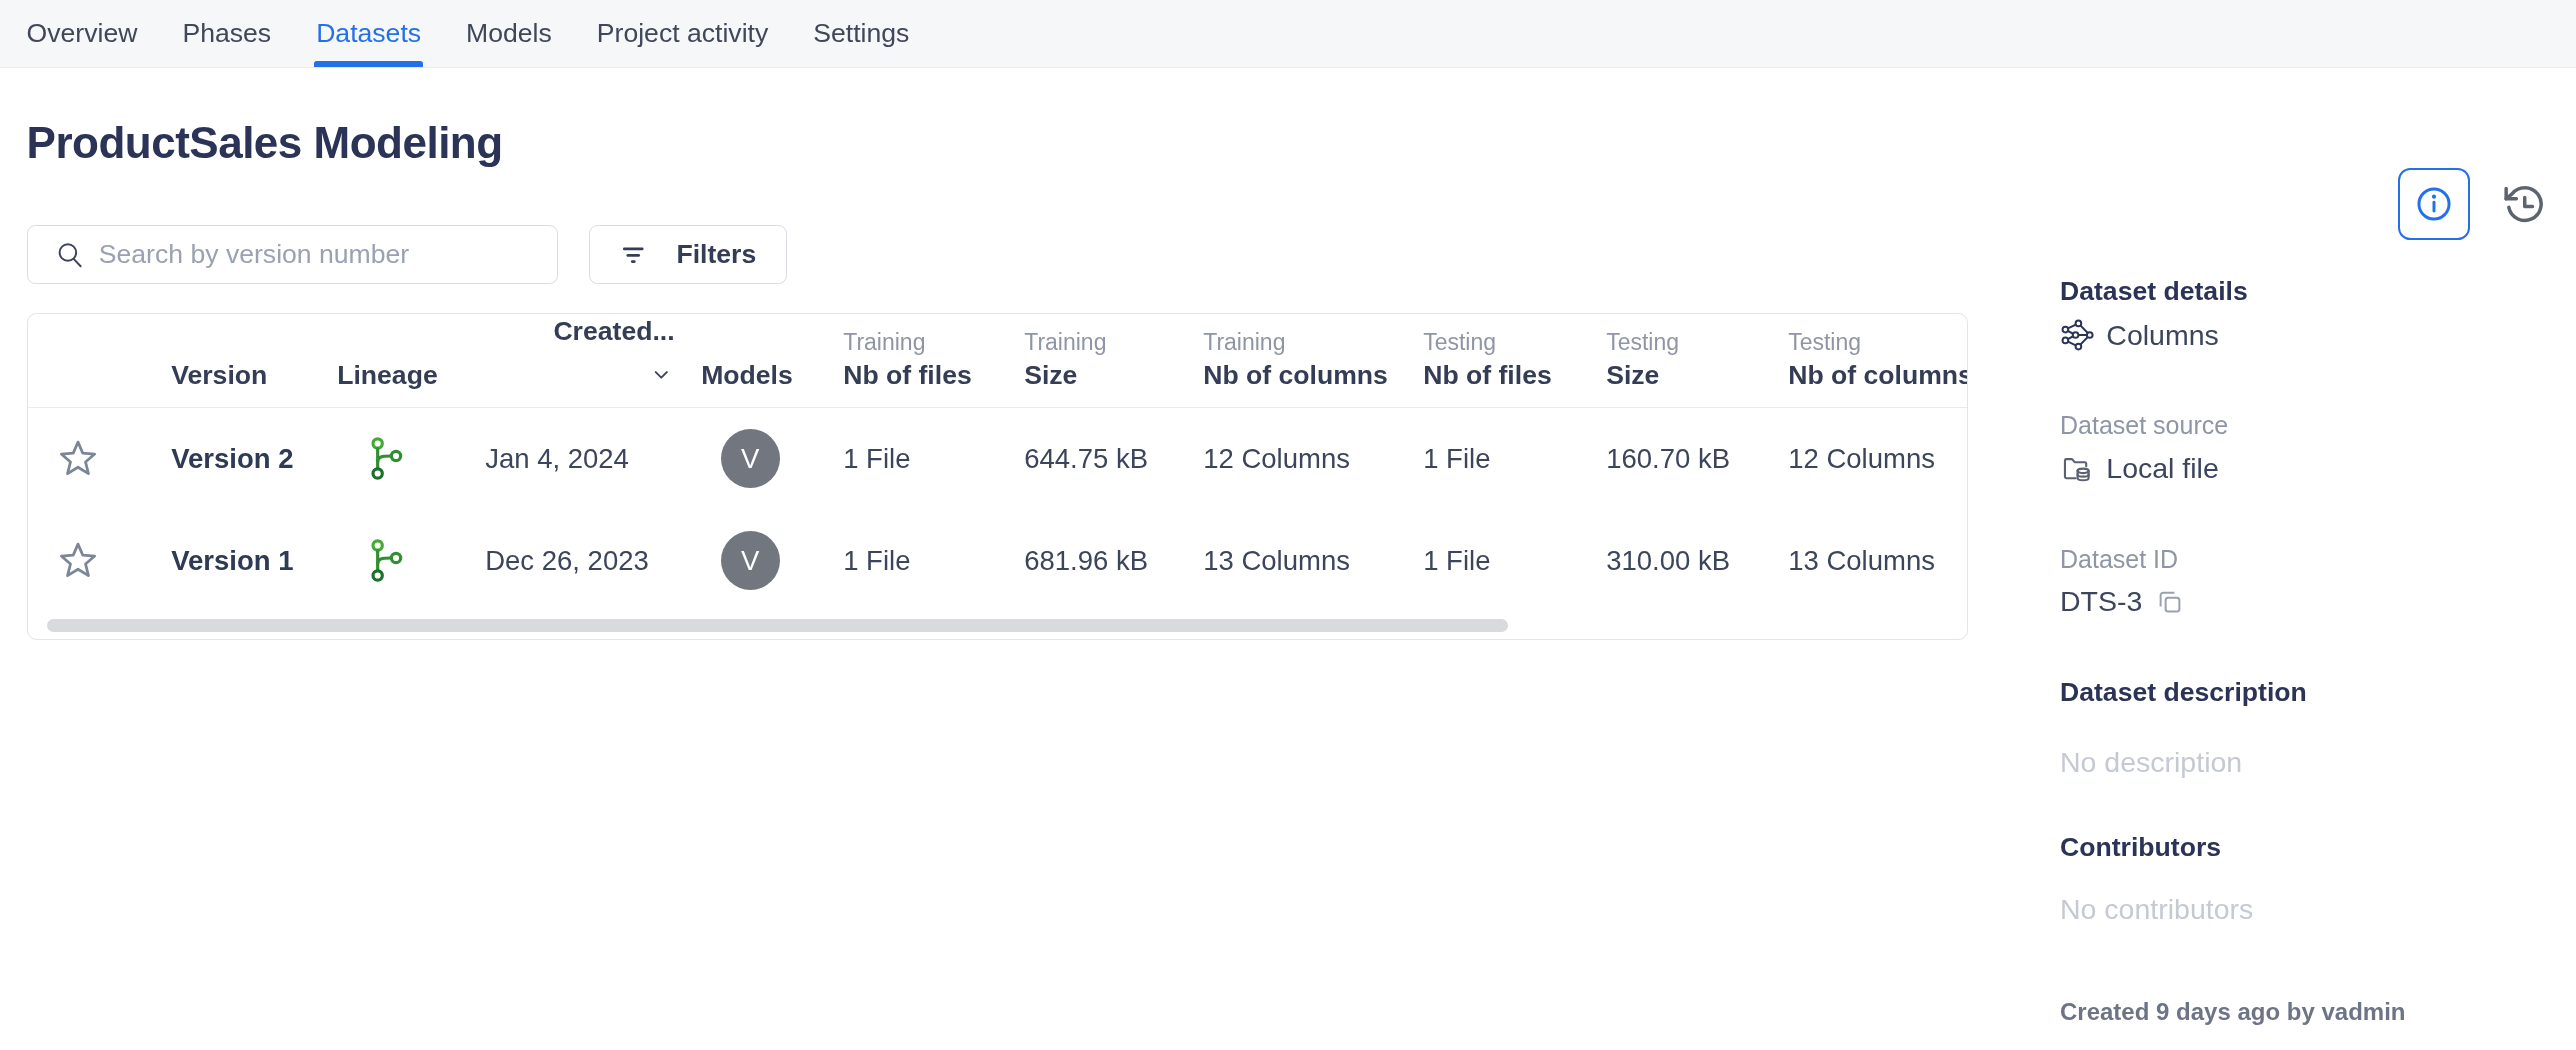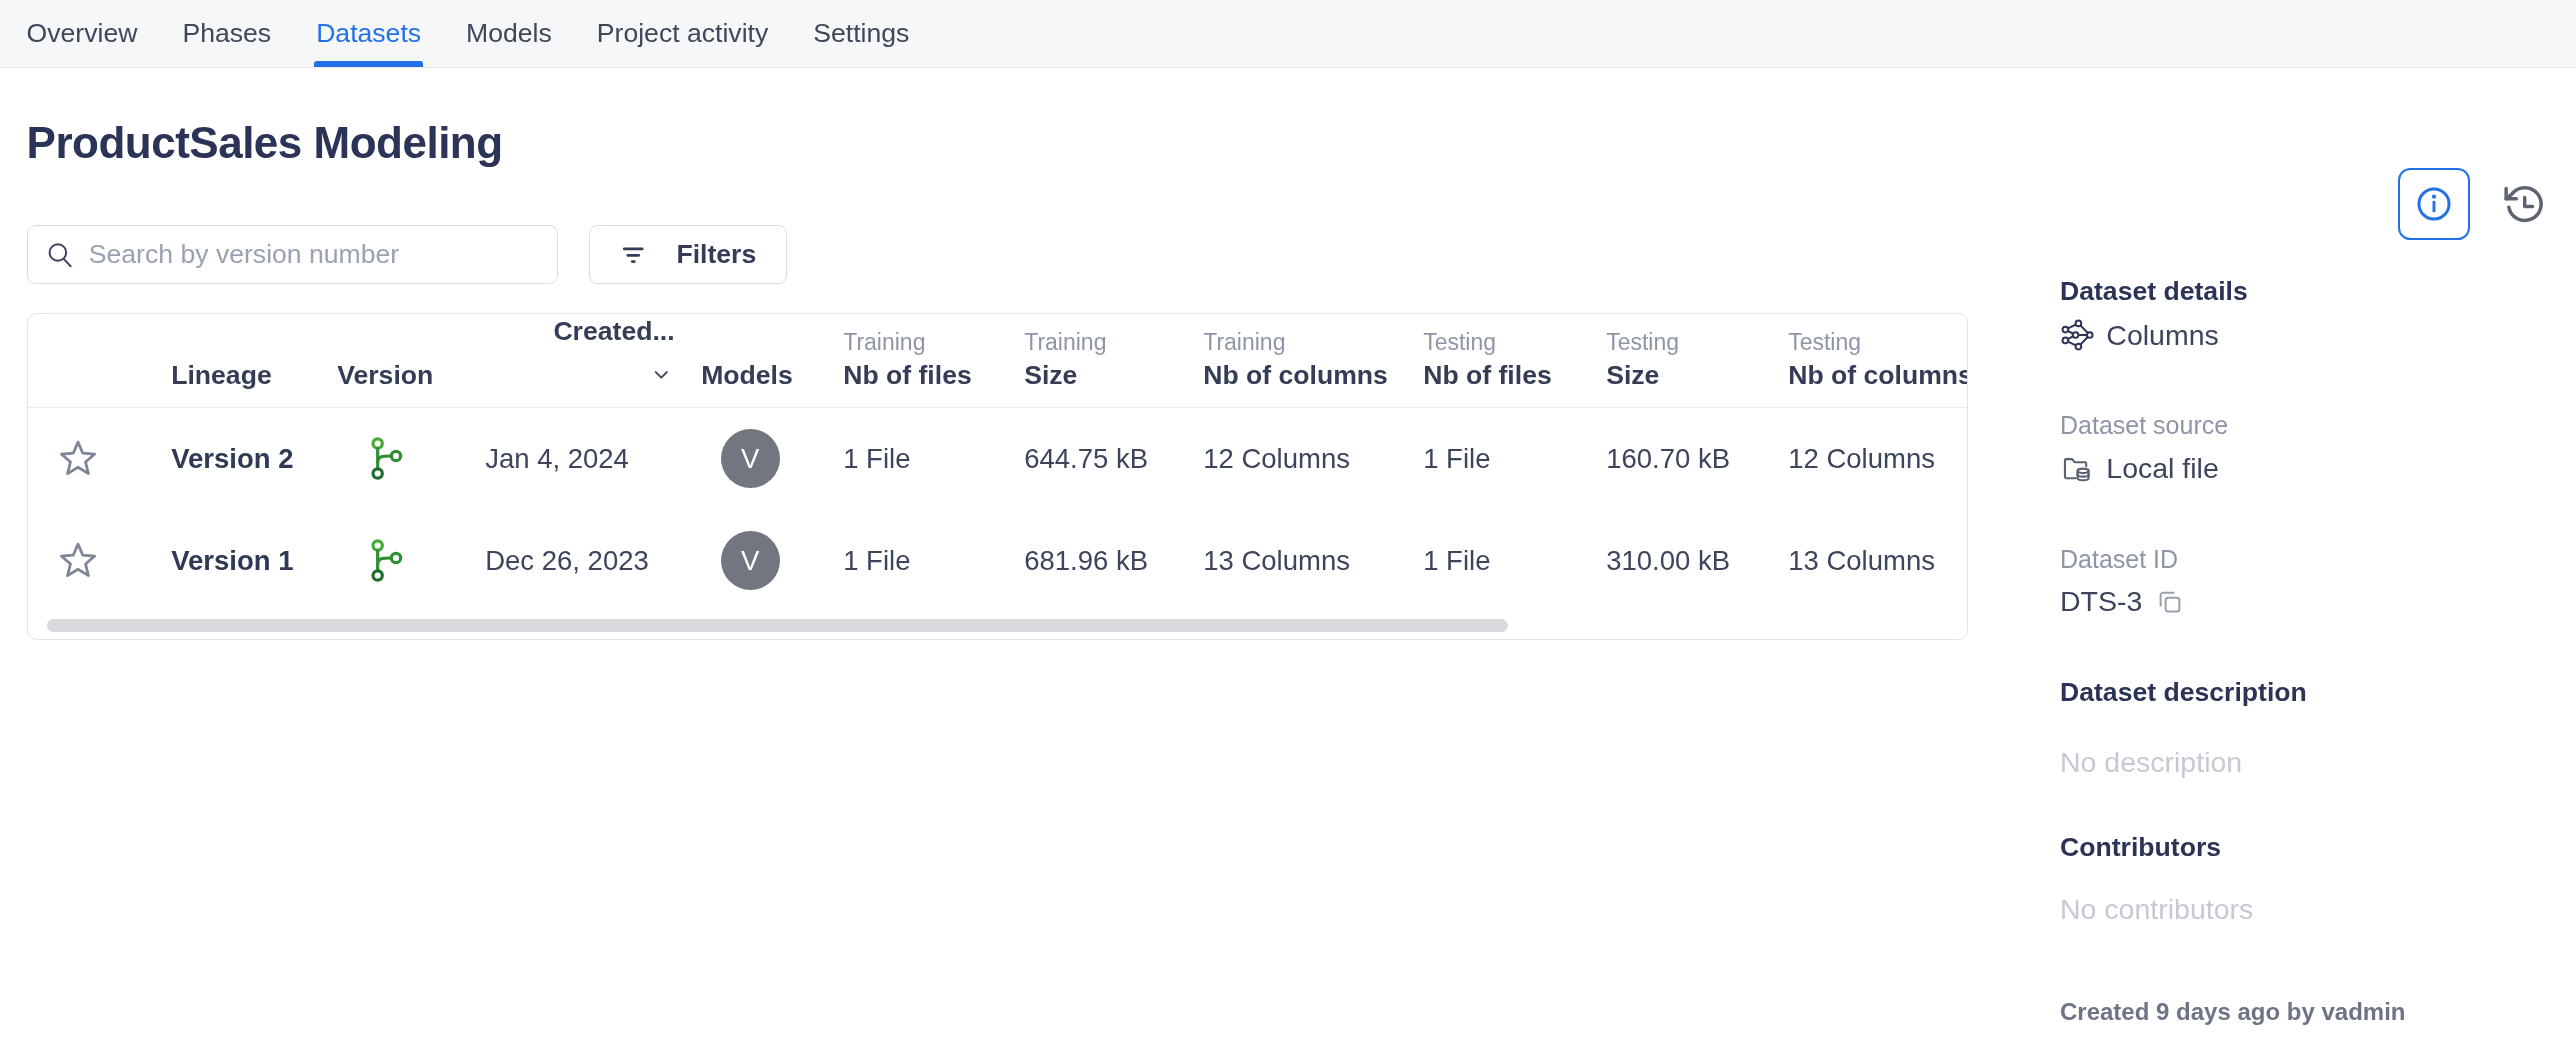--- a/index.html
+++ b/index.html
@@ -10,21 +10,21 @@
   .topnav { height:68px; background:#f6f7f9; border-bottom:0.9px solid #e8eaee; display:flex; align-items:stretch; padding-left:26.6px; gap:45px; }
   .nav-item { position:relative; display:flex; align-items:center; font-size:26.6px; color:#3f4759; cursor:pointer; text-decoration:none; }
   .nav-item.active { color:#2470e9; }
   .nav-item.active::after { content:""; position:absolute; left:-1.9px; right:-1.9px; bottom:0; height:5.7px; background:#2470e9; border-radius:2.8px 2.8px 0 0; }
 
   
   .content { position:relative; height:983px; }
   h1.page-title { margin:47px 0 0 26.6px; font-size:44px; font-weight:700; color:#2b3356; letter-spacing:-0.5px; line-height:55px; }
 
   .toolbar { display:flex; gap:31px; margin:55px 0 0 26.6px; }
-  .search-box { width:531px; height:59px; border:1.4px solid #d8dbe2; border-radius:8.5px; background:#fff; display:flex; align-items:center; padding:0 17px; gap:14.2px; }
+  .search-box { width:531px; height:59px; border:1.4px solid #d8dbe2; border-radius:8.5px; background:#fff; display:flex; align-items:center; padding:0 27px; gap:14.2px; }
   .search-box svg { flex:0 0 auto; }
   .search-box input { border:none; outline:none; flex:1; font-size:26.6px; color:#3c455c; font-family:"Liberation Sans", sans-serif; background:transparent; }
   .search-box input::placeholder { color:#9aa1b2; }
   .filters-btn { width:198px; height:59px; border:1.4px solid #d8dbe2; border-radius:8.5px; background:#fff; display:flex; align-items:center; justify-content:center; gap:29px; font-size:26.6px; font-weight:700; color:#343d55; cursor:pointer; font-family:"Liberation Sans", sans-serif; }
 
   
   .table-card { position:relative; margin:28.5px 0 0 26.6px; width:1941px; height:327px; border:0.9px solid #e1e4ea; border-radius:9.5px; background:#fff; overflow:hidden; }
   .tgrid { display:grid; grid-template-columns:117px 166px 148px 216px 142px 181px 179px 220px 183px 182px 207px; }
   .thead { height:94px; border-bottom:0.9px solid #e9ebef; }
   .th { display:flex; flex-direction:column; justify-content:flex-end; padding:0 0 17px 26.6px; }
@@ -90,24 +90,24 @@
             <path d="M11.2 18.2h1.6"></path>
         </svg>
         <span>Filters</span>
       </button>
     </div>
 
     <section class="table-card">
       <div class="tgrid thead">
         <div class="th"></div>
         <div class="th">
+            <span class="th-main">Version</span>
+          </div>
+        <div class="th">
             <span class="th-main">Lineage</span>
-          </div>
-        <div class="th">
-            <span class="th-main">Version</span>
           </div>
         <div class="th th-created">
           <span class="th-main">Created...</span>
           <svg width="26.6" height="26.6" viewBox="0 0 24 24" fill="none" stroke="#3f4759" stroke-width="1.8" stroke-linecap="round" stroke-linejoin="round">
               <path d="M7 10l5 5 5-5"></path>
             </svg>
         </div>
         <div class="th">
             <span class="th-main">Models</span>
           </div>

